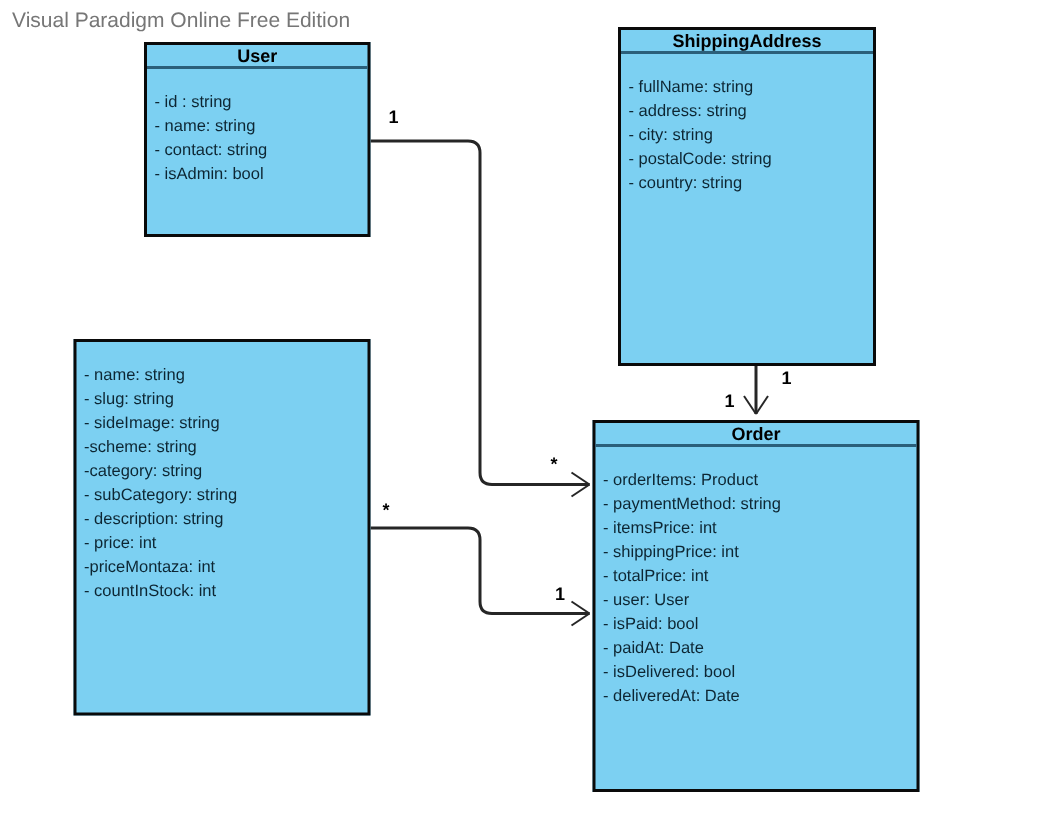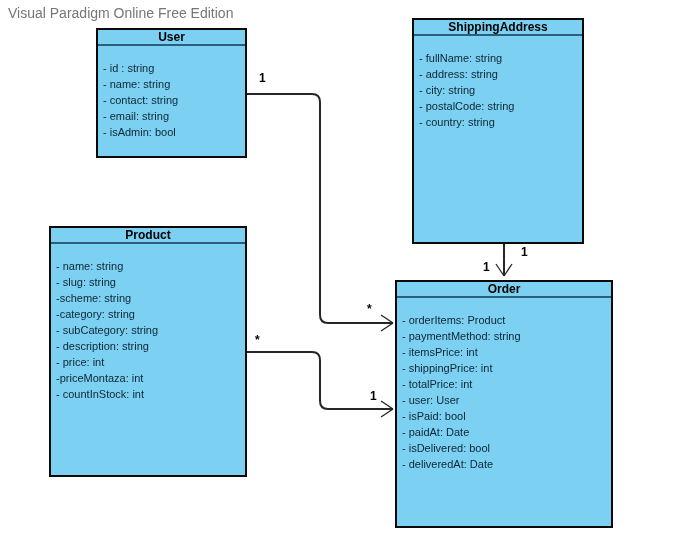--- a/index.html
+++ b/index.html
@@ -94,39 +94,38 @@
       <line x1="504" y1="276" x2="512" y2="264" class="arrow-wing"></line>
     </svg>
 
   <div id="class-layer">
       <div class="uml-class" style="left: 96px; top: 28px; width: 151px; height: 130px;">
         <div class="uml-title">User</div>
         <div class="uml-attrs">
           <div class="uml-attr">- id : string</div>
           <div class="uml-attr">- name: string</div>
           <div class="uml-attr">- contact: string</div>
-          <div class="uml-attr">- email: string</div>
           <div class="uml-attr">- isAdmin: bool</div>
         </div>
       </div>
       <div class="uml-class" style="left: 412px; top: 18px; width: 172px; height: 226px;">
         <div class="uml-title">ShippingAddress</div>
         <div class="uml-attrs">
           <div class="uml-attr">- fullName: string</div>
           <div class="uml-attr">- address: string</div>
           <div class="uml-attr">- city: string</div>
           <div class="uml-attr">- postalCode: string</div>
           <div class="uml-attr">- country: string</div>
         </div>
       </div>
       <div class="uml-class" style="left: 49px; top: 226px; width: 198px; height: 251px;">
-        <div class="uml-title">Product</div>
         <div class="uml-attrs">
           <div class="uml-attr">- name: string</div>
           <div class="uml-attr">- slug: string</div>
+          <div class="uml-attr">- sideImage: string</div>
           <div class="uml-attr">-scheme: string</div>
           <div class="uml-attr">-category: string</div>
           <div class="uml-attr">- subCategory: string</div>
           <div class="uml-attr">- description: string</div>
           <div class="uml-attr">- price: int</div>
           <div class="uml-attr">-priceMontaza: int</div>
           <div class="uml-attr">- countInStock: int</div>
         </div>
       </div>
       <div class="uml-class" style="left: 395px; top: 280px; width: 218px; height: 248px;">

